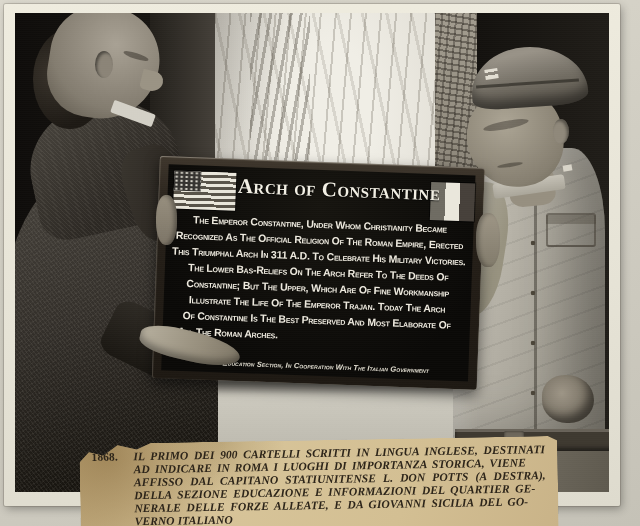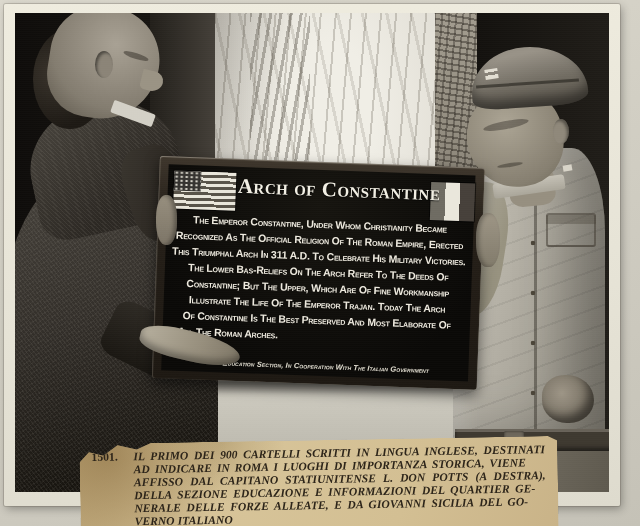--- a/index.html
+++ b/index.html
@@ -244,21 +244,21 @@
       <div class="hand-on-edge"></div>
       <div class="hand-low"></div>
       <div class="soldier-hand-edge"></div>
 
       <div class="grain"></div>
     </div>
   </div>
 
   <div class="caption">
     <div class="cap-body">
-      <span class="cap-number">1501.</span>
+      <span class="cap-number">1868.</span>
       <div class="cap-line w1">IL PRIMO DEI 900 CARTELLI SCRITTI IN LINGUA INGLESE, DESTINATI</div>
       <div class="cap-line w2">AD INDICARE IN ROMA I LUOGHI DI IMPORTANZA STORICA, VIENE</div>
       <div class="cap-line w3">AFFISSO DAL CAPITANO STATIUNITENSE L. DON POTTS (A DESTRA),</div>
       <div class="cap-line w4">DELLA SEZIONE EDUCAZIONE E INFORMAZIONI DEL QUARTIER GE-</div>
       <div class="cap-line w1">NERALE DELLE FORZE ALLEATE, E DA GIOVANNI SICILIA DEL GO-</div>
       <div class="cap-line">VERNO ITALIANO</div>
     </div>
   </div>
 </div>
 

